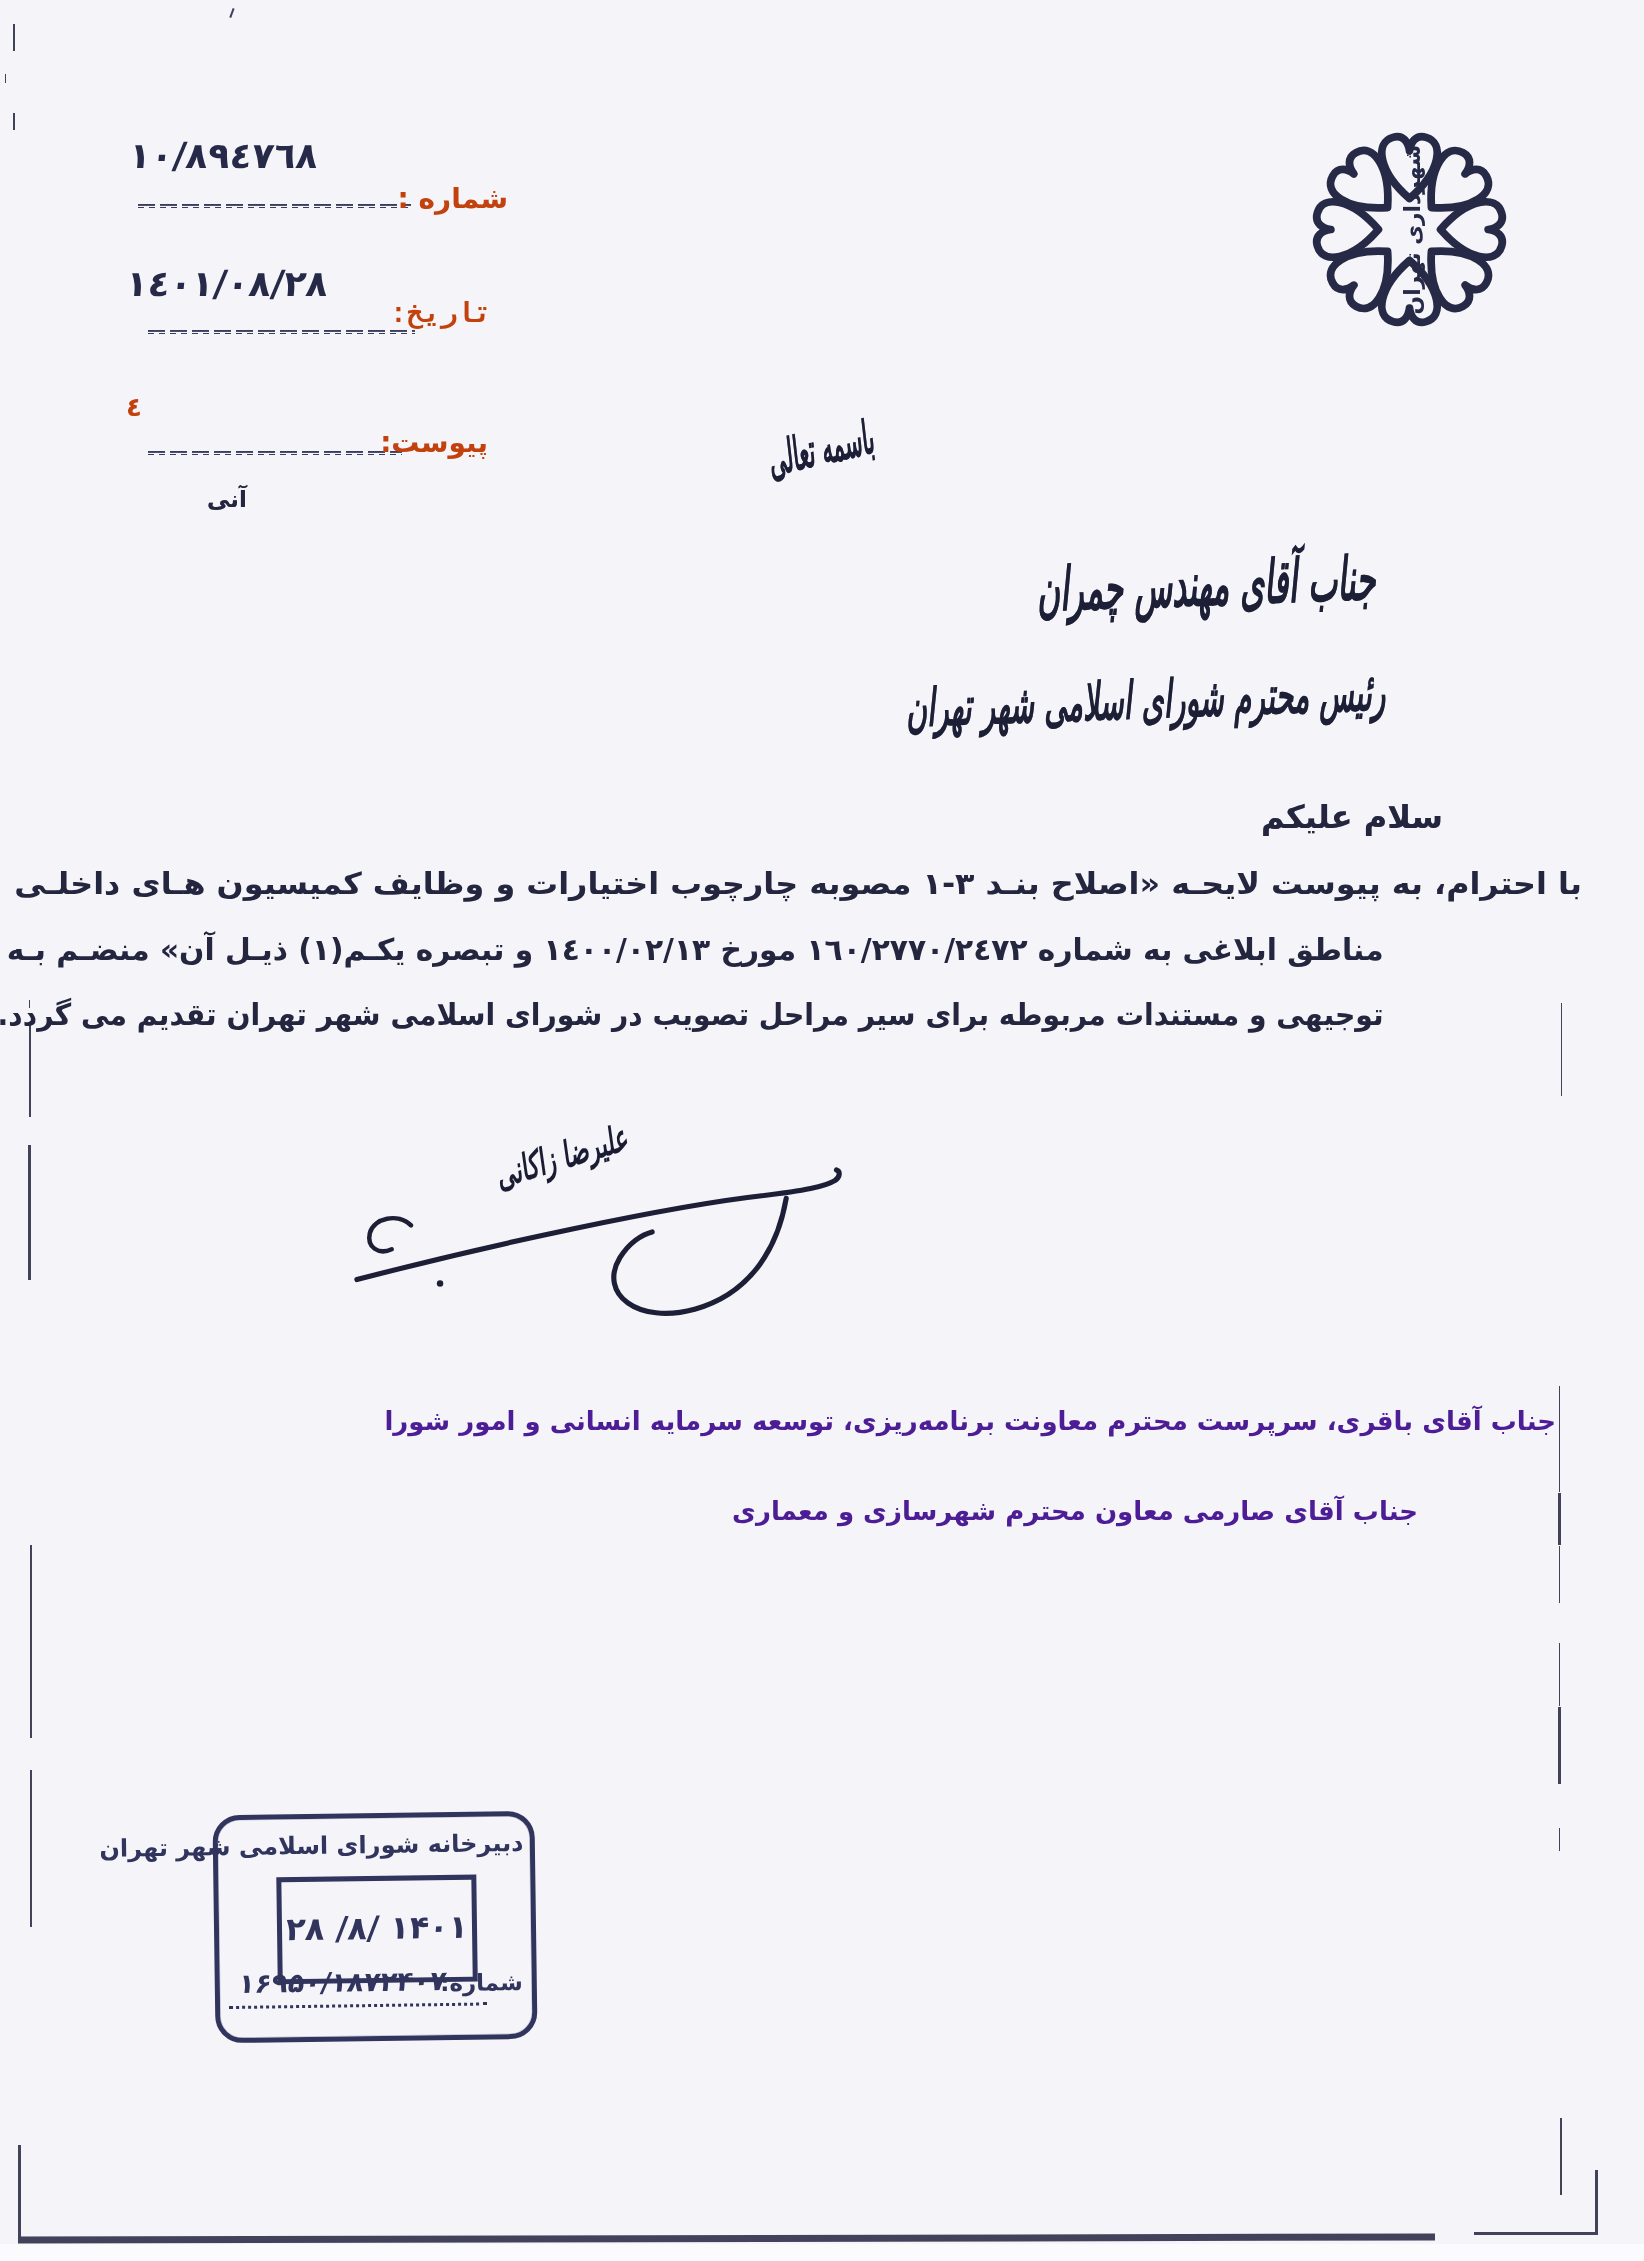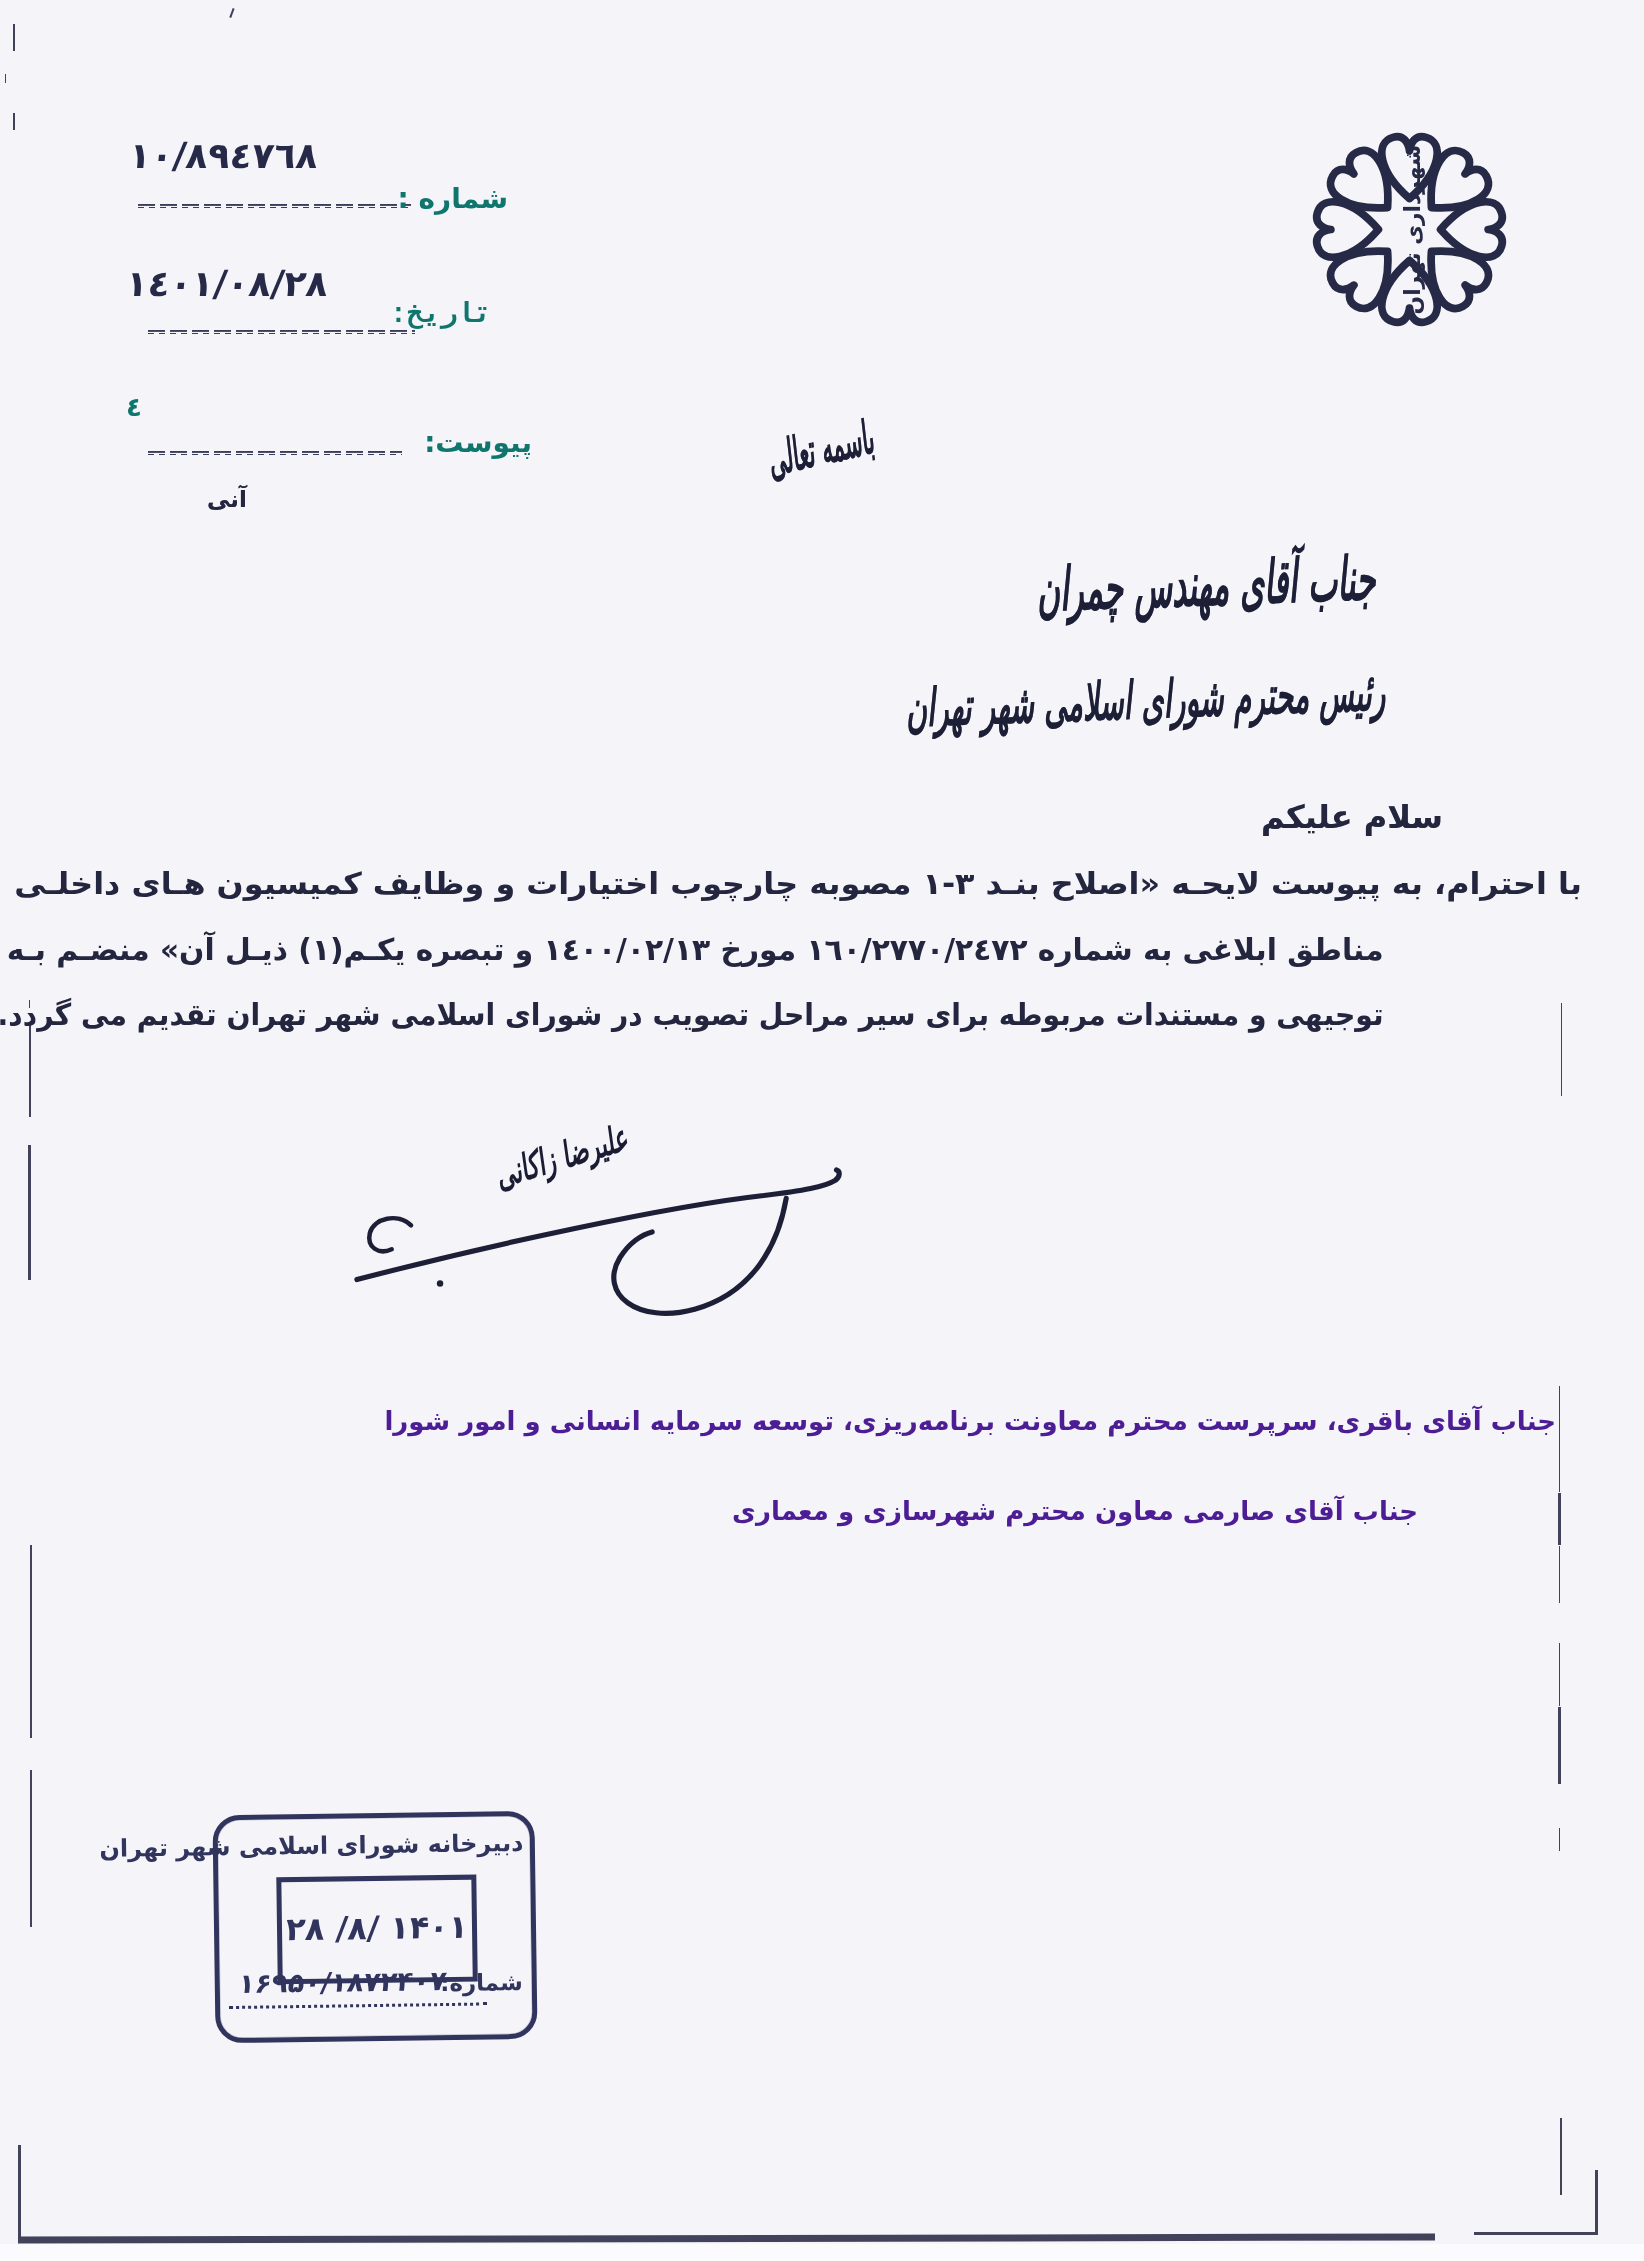--- a/index.html
+++ b/index.html
@@ -11,21 +11,21 @@
     font-family:"DejaVu Sans", sans-serif;
     color:#23263e;
     direction:rtl;
   }
   .abs{position:absolute;}
   .ink{color:#23263e; text-shadow:0 0 0.6px rgba(30,32,60,.5);}
   .nowrap{white-space:nowrap;}
 
   
   .hdr-value{font-weight:700; font-size:36px; letter-spacing:1.3px; transform:skewX(-6deg); color:#262a48;}
-  .hdr-label{font-size:28px; font-weight:600; color:#0f766e;}
+  .hdr-label{font-size:28px; font-weight:600; color:#c2410c;}
   .dashline{
     height:5.2px;
     background:
       repeating-linear-gradient(90deg,#3a3d5c 0 17px, transparent 17px 22px) 0 0/100% 1.9px no-repeat,
       repeating-linear-gradient(90deg,#3a3d5c 0 6.4px, transparent 6.4px 11px) 0 3.2px/100% 1.3px no-repeat;
   }
   .att-note{font-size:23px; font-weight:700;}
 
   
   .callig{font-weight:700; font-style:italic; color:#1c1f36; text-shadow:0 0 0.6px rgba(25,27,50,.6);}
@@ -98,21 +98,21 @@
   <div class="abs hdr-value nowrap" style="left:129px;top:135px;">١٠/٨٩٤٧٦٨</div>
   <div class="abs dashline" style="left:138px;top:204px;width:273px;"></div>
   <div class="abs hdr-label nowrap" style="right:1136px;top:182px;">شماره :</div>
 
   <div class="abs hdr-value nowrap" style="left:126px;top:263px;">١٤٠١/٠٨/٢٨</div>
   <div class="abs dashline" style="left:148px;top:330px;width:267px;"></div>
   <div class="abs hdr-label nowrap" style="right:1153px;top:296px;font-family:Liberation Mono, monospace;">تاریخ:</div>
 
   <div class="abs hdr-label nowrap" style="left:126px;top:392px;font-size:26px;">٤</div>
   <div class="abs dashline" style="left:148px;top:451px;width:254px;"></div>
-  <div class="abs hdr-label nowrap" style="right:1112px;top:426px;">پیوست:</div>
+  <div class="abs hdr-label nowrap" style="right:1156px;top:426px;">پیوست:</div>
   <div class="abs att-note nowrap ink" style="left:207px;top:464px;margin-top:22px;">آنی</div>
 
   <div class="abs" style="left:1306px;top:126px;width:207px;height:207px;">
     <svg width="207" height="207" viewBox="0 0 200 200" xmlns="http://www.w3.org/2000/svg">
       <g stroke="#262a46" stroke-width="7.5" fill="none" stroke-linejoin="round" stroke-linecap="round">
         <g transform="rotate(0 100 100)">
             <path transform="translate(100 38)" d="M 0 32 C -30 6 -34 -22 -16 -27 C -6 -30 -1 -22 0 -14 C 1 -22 6 -30 16 -27 C 34 -22 30 6 0 32 Z"></path>
           </g>
         <g transform="rotate(45 100 100)">
             <path transform="translate(100 38)" d="M 0 32 C -30 6 -34 -22 -16 -27 C -6 -30 -1 -22 0 -14 C 1 -22 6 -30 16 -27 C 34 -22 30 6 0 32 Z"></path>

